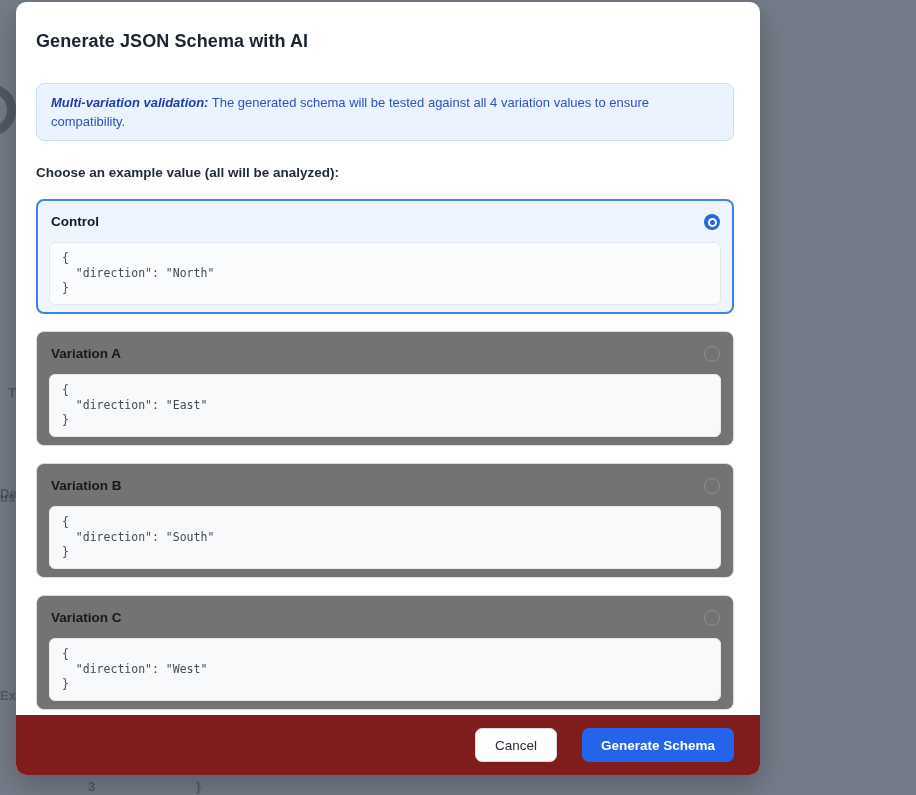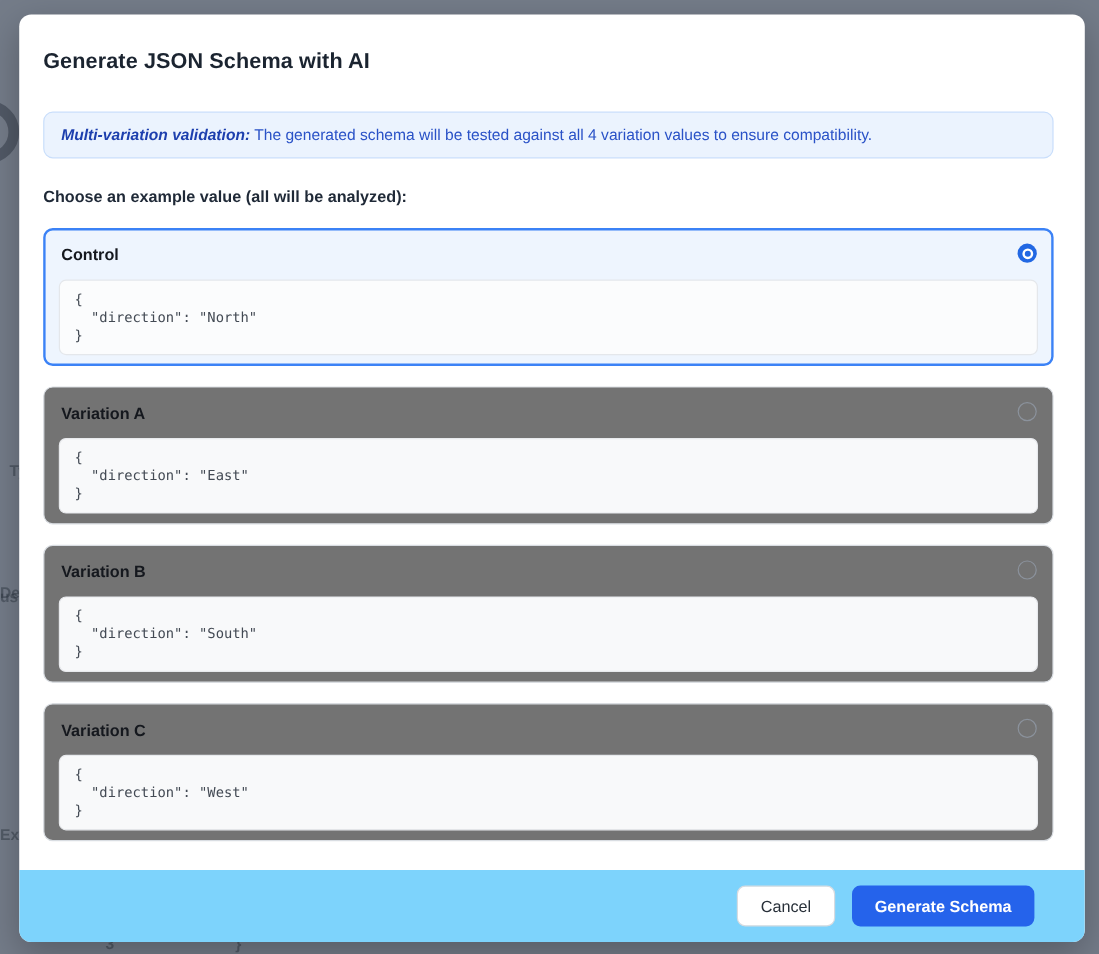--- a/index.html
+++ b/index.html
@@ -21,22 +21,22 @@
   .frag-circle {
     position: absolute;
     left: -36px; top: 84px;
     width: 52px; height: 52px;
     border-radius: 50%;
     border: 9px solid rgba(52, 60, 72, 0.55);
   }
 
   .modal {
     position: absolute;
-    left: 16px; top: 12px;
-    width: 888px; height: 773px;
+    left: 16px; top: 2px;
+    width: 744px; height: 773px;
     background: #ffffff;
     border-radius: 10px;
     box-shadow: 0 10px 30px rgba(0,0,0,0.25);
     overflow: hidden;
   }
   .modal-body { padding: 27px 26px 0 20px; }
 
   .modal-title {
     font-size: 18px;
     font-weight: 600;
@@ -73,21 +73,21 @@
     height: 115px;
     cursor: pointer;
   }
   .card:first-of-type { margin-top: 13px; }
   .card.selected {
     background: #eef5fe;
     border: 2px solid #3b82f6;
   }
   .card-head {
     display: flex;
-    align-items: flex-start;
+    align-items: center;
     justify-content: space-between;
     padding: 12px 13px 0 14px;
   }
   .card.selected .card-head { padding: 11px 12px 0 13px; }
   .card-title {
     font-size: 13.5px;
     font-weight: 600;
     color: #15181e;
     line-height: 20px;
   }
@@ -137,26 +137,26 @@
   .card.selected .code {
     margin: 10px 11px 11px 11px;
     background: #fbfcfd;
     border-color: #e4e7eb;
   }
 
   .modal-footer {
     position: absolute;
     left: 0; right: 0; bottom: 0;
     height: 60px;
-    background: #7dd3fc;
+    background: #7f1d1d;
     display: flex;
     align-items: center;
     justify-content: flex-end;
-    gap: 14px;
-    padding-right: 42px;
+    gap: 25px;
+    padding-right: 26px;
   }
   .btn {
     height: 34px;
     border-radius: 7px;
     font-family: "Liberation Sans", sans-serif;
     font-size: 13.5px;
     display: inline-flex;
     align-items: center;
     justify-content: center;
     cursor: pointer;

